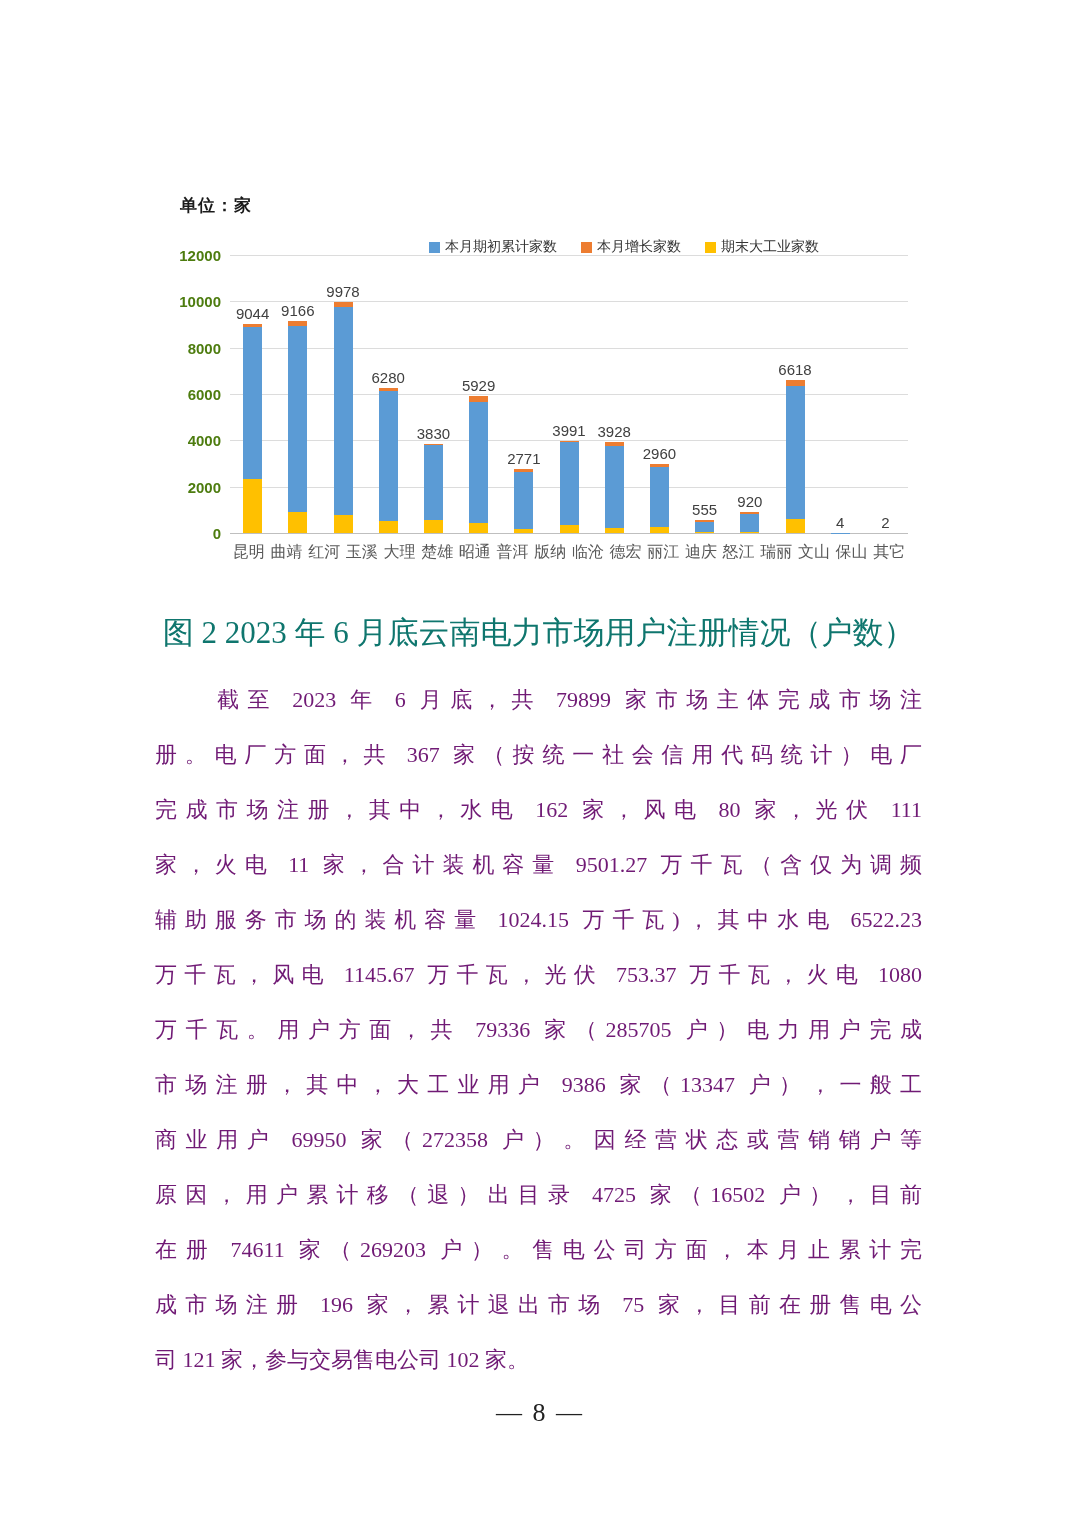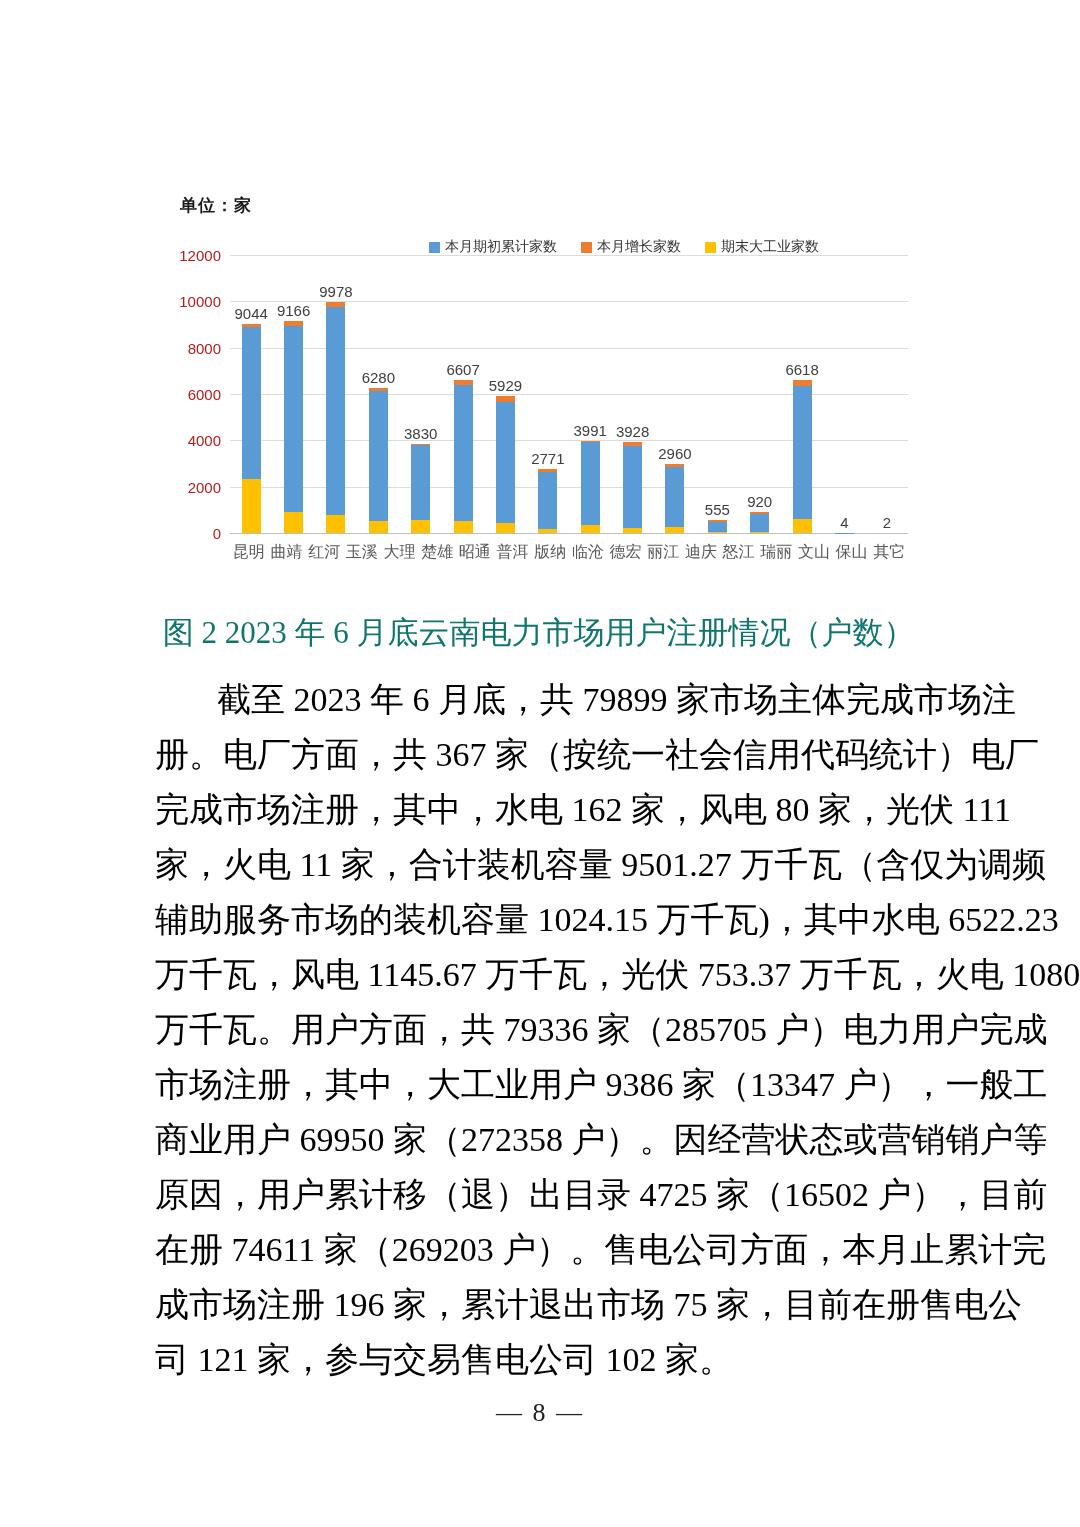--- a/index.html
+++ b/index.html
@@ -26,21 +26,21 @@
   }
   .legend-item { display:flex; align-items:center; gap:5px;margin-top:35px; }
   .legend-swatch { width:11px; height:11px; display:inline-block; }
 
   .plot { position:relative; margin-left:52px; width:678px; height:278px; }
   .gridline { position:absolute; left:0; right:0; height:1px; background:#dcdcdc; }
   .gridline.baseline { background:#bfbfbf; }
   .ytick {
     position:absolute; right:calc(100% + 9px); transform:translateY(-50%);
     font-family:"Liberation Sans","DejaVu Sans",sans-serif;
-    font-size:15px; color:#b91c1c; white-space:nowrap;
+    font-size:15px; color:#4d7c0f; white-space:nowrap;font-weight:bold;
   }
   .bars { position:absolute; inset:0; display:flex; align-items:flex-end; }
   .slot {
     flex:1; height:100%;
     display:flex; flex-direction:column; align-items:center; justify-content:flex-end;
   }
   .bar-value {
     font-family:"Liberation Sans","DejaVu Sans",sans-serif;
     font-size:15px; color:#404040; margin-bottom:3px; white-space:nowrap; line-height:1;
   }
@@ -52,21 +52,21 @@
     font-size:16px; color:#595959; white-space:nowrap;
   }
 
   
   .caption {
     position:absolute; left:155px; right:158px; top:612px;
     font-size:31px; text-align:center; white-space:nowrap; color:#0f766e;
   }
   .body-text { position:absolute; left:155px; right:158px; top:672px; }
   .line {
-    height:55px; line-height:55px; font-size:34px; color:#000000;
+    height:55px; line-height:55px; font-size:22px; color:#701a75;
     text-align:justify; text-align-last:justify; white-space:nowrap;
   }
   .line.first { text-indent:62px; }
   .line.last { text-align:left; text-align-last:left; }
 
   .footer {
     position:absolute; left:0; right:0; top:1398px;
     text-align:center; font-size:26px; color:#222; letter-spacing:2px;
   }
 </style>
@@ -131,26 +131,20 @@
             <div class="bar-value">6280</div>
             <div class="seg" style="height: 3.01167px; background: rgb(237, 125, 49);"></div>
             <div class="seg" style="height: 130.428px; background: rgb(91, 155, 213);"></div>
             <div class="seg" style="height: 12.0467px; background: rgb(255, 192, 0);"></div>
           </div>
           <div class="slot">
             <div class="bar-value">3830</div>
             <div class="seg" style="height: 1.15833px; background: rgb(237, 125, 49);"></div>
             <div class="seg" style="height: 74.5967px; background: rgb(91, 155, 213);"></div>
             <div class="seg" style="height: 12.9733px; background: rgb(255, 192, 0);"></div>
-          </div>
-          <div class="slot">
-            <div class="bar-value">6607</div>
-            <div class="seg" style="height: 4.98083px; background: rgb(237, 125, 49);"></div>
-            <div class="seg" style="height: 136.035px; background: rgb(91, 155, 213);"></div>
-            <div class="seg" style="height: 12.0467px; background: rgb(255, 192, 0);"></div>
           </div>
           <div class="slot">
             <div class="bar-value">5929</div>
             <div class="seg" style="height: 6.02333px; background: rgb(237, 125, 49);"></div>
             <div class="seg" style="height: 121.37px; background: rgb(91, 155, 213);"></div>
             <div class="seg" style="height: 9.96167px; background: rgb(255, 192, 0);"></div>
           </div>
           <div class="slot">
             <div class="bar-value">2771</div>
             <div class="seg" style="height: 3.01167px; background: rgb(237, 125, 49);"></div>

